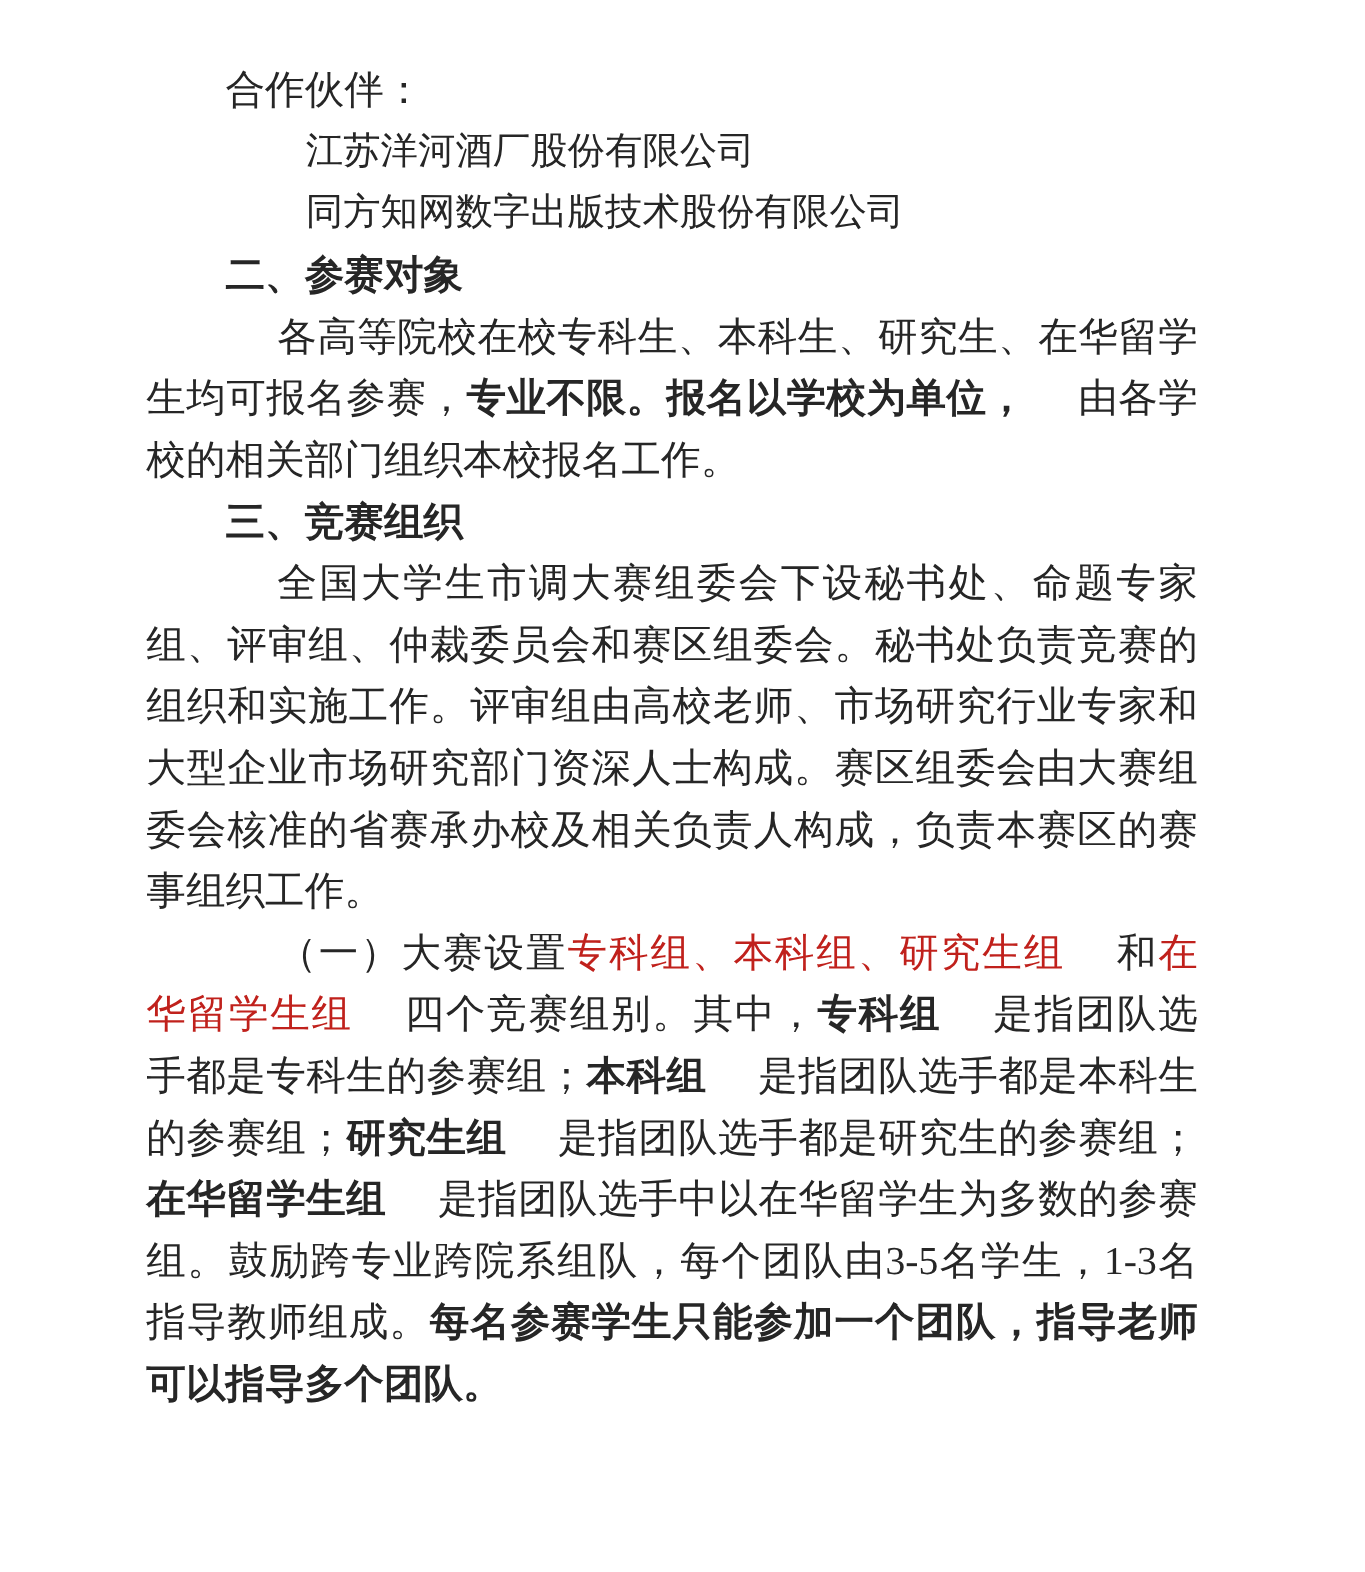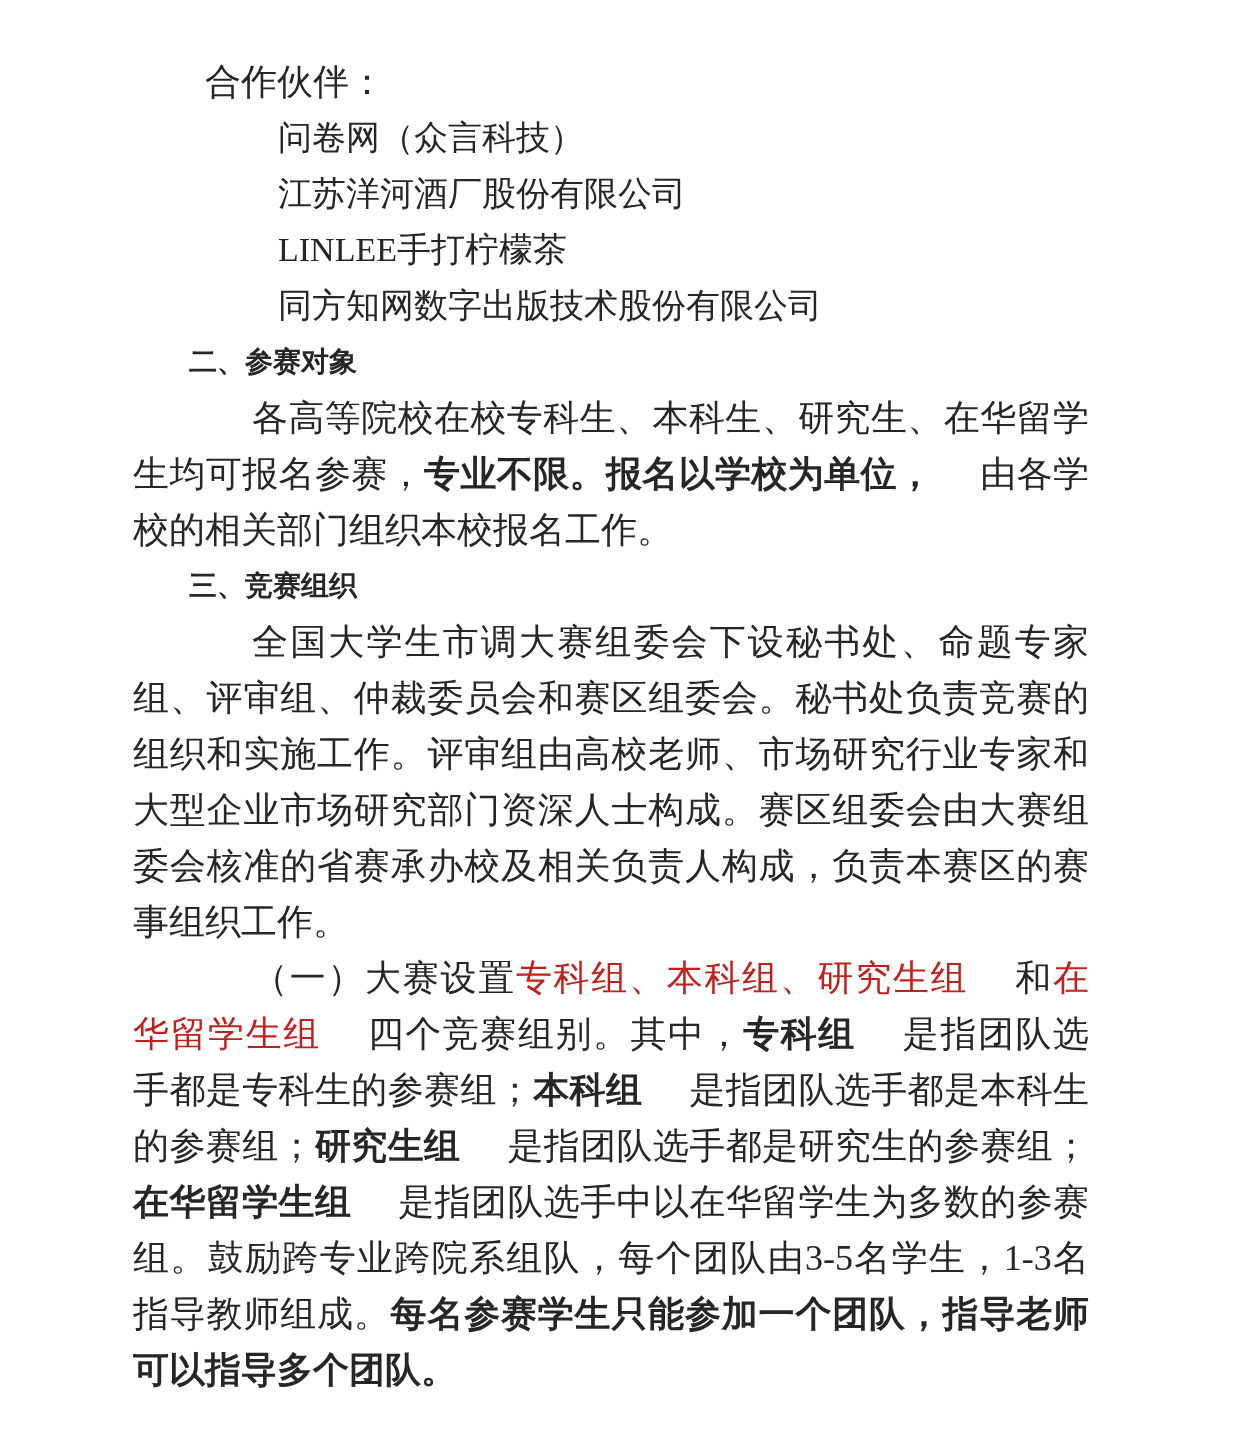--- a/index.html
+++ b/index.html
@@ -29,42 +29,40 @@
     text-indent: 2em;
     font-weight: 400;
     margin-top: 43px;
   }
   .partner-item {
     padding-left: 145px;
     font-size: 34px;
     text-align: left;
   }
   .section-heading {
-    font-size: 28px;
+    font-size: 36px;
     font-weight: 700;
     text-indent: 2em;
     text-align: left;
     line-height: 56px;
   }
   .para {
     text-indent: 2em;
   }
   .run-normal { font-weight: 400; margin-left: 47px; }
   .run-bold { font-weight: 700; margin-top: 27px; }
   .run-red-bold { font-weight: 400; color: var(--red-color); }
 </style>
 </head>
 <body>
 
 <div class="page">
   <p class="partners-label">合作伙伴：</p>
   <div>
-      <p class="partner-item">问卷网（众言科技）</p>
       <p class="partner-item">江苏洋河酒厂股份有限公司</p>
-      <p class="partner-item">LINLEE手打柠檬茶</p>
       <p class="partner-item">同方知网数字出版技术股份有限公司</p>
     </div>
   <div>
       <h2 class="section-heading">二、参赛对象</h2>
       <p class="para"><span class="run-normal">各高等院校在校专科生、本科生、研究生、在华留学生均可报名参赛，</span><span class="run-bold">专业不限。报名以学校为单位，</span><span class="run-normal">由各学校的相关部门组织本校报名工作。</span></p>
       <h2 class="section-heading">三、竞赛组织</h2>
       <p class="para"><span class="run-normal">全国大学生市调大赛组委会下设秘书处、命题专家组、评审组、仲裁委员会和赛区组委会。秘书处负责竞赛的组织和实施工作。评审组由高校老师、市场研究行业专家和大型企业市场研究部门资深人士构成。赛区组委会由大赛组委会核准的省赛承办校及相关负责人构成，负责本赛区的赛事组织工作。</span></p>
       <p class="para"><span class="run-normal">（一）大赛设置</span><span class="run-red-bold">专科组、本科组、研究生组</span><span class="run-normal">和</span><span class="run-red-bold">在华留学生组</span><span class="run-normal">四个竞赛组别。其中，</span><span class="run-bold">专科组</span><span class="run-normal">是指团队选手都是专科生的参赛组；</span><span class="run-bold">本科组</span><span class="run-normal">是指团队选手都是本科生的参赛组；</span><span class="run-bold">研究生组</span><span class="run-normal">是指团队选手都是研究生的参赛组；</span><span class="run-bold">在华留学生组</span><span class="run-normal">是指团队选手中以在华留学生为多数的参赛组。鼓励跨专业跨院系组队，每个团队由3-5名学生，1-3名指导教师组成。</span><span class="run-bold">每名参赛学生只能参加一个团队，指导老师可以指导多个团队。</span></p>
     </div>
 </div>

